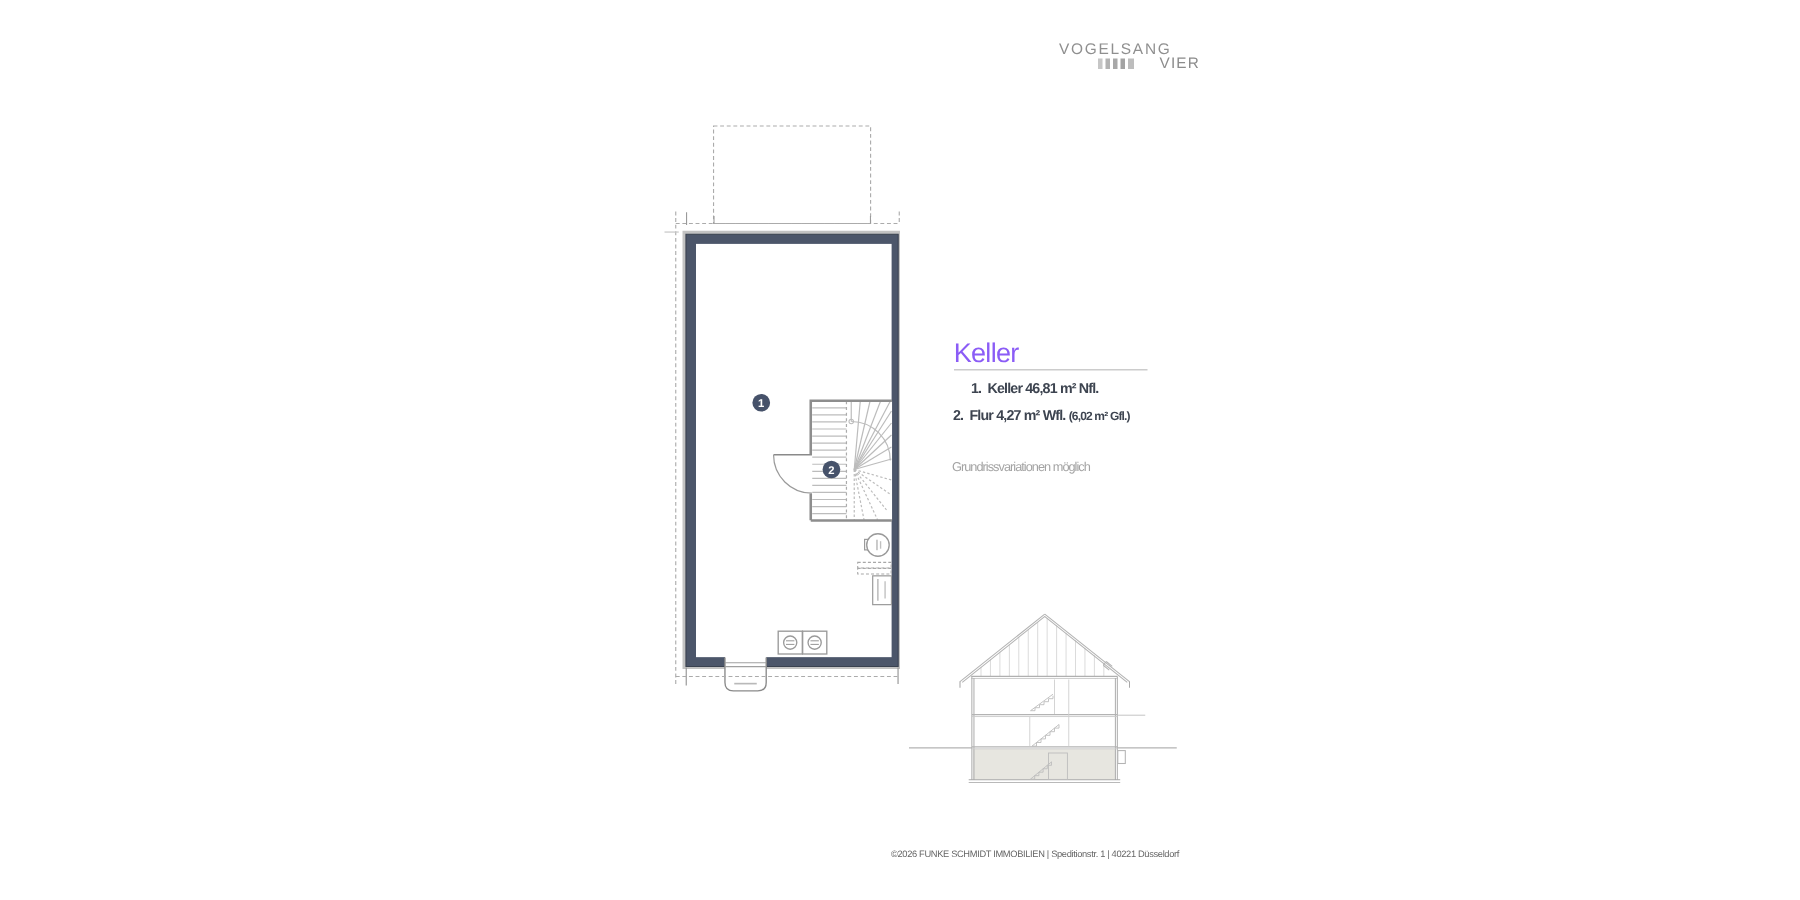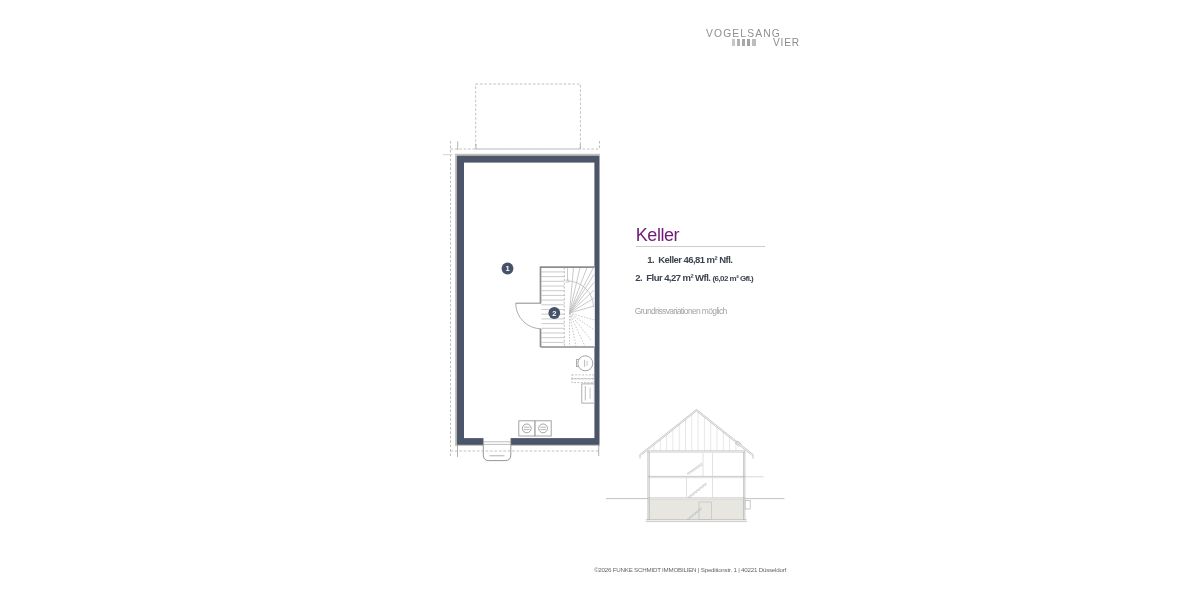--- a/index.html
+++ b/index.html
@@ -195,19 +195,19 @@
 
   <path d="M735.5 443.5 l4 3.2 M737.5 441 l4 3.2 M737.5 441 l-2 2.5" stroke="#b3b3b3" stroke-width="0.7"></path>
 
   <line x1="745" y1="476.8" x2="763.5" y2="476.8" stroke="#c6c6c6" stroke-width="0.7"></line>
   <rect x="745.2" y="500.4" width="5" height="8.6" stroke="#b3b3b3" stroke-width="0.7" fill="#ffffff"></rect>
 
   <line x1="640" y1="454.5" x2="640" y2="458.5" stroke="#a8a8a8" stroke-width="0.7"></line>
   <line x1="753" y1="454.5" x2="753" y2="458.5" stroke="#a8a8a8" stroke-width="0.7"></line>
 </svg>
 
-<div class="abs" style="left:635.8px;top:226.3px;font-size:18px;line-height:19px;letter-spacing:-0.45px;color:#701a75;">Keller</div>
+<div class="abs" style="left:635.8px;top:226.3px;font-size:18px;line-height:19px;letter-spacing:-0.45px;color:#8b5cf6;">Keller</div>
 <div class="abs" style="left:635.5px;top:245.5px;width:129px;height:1px;background:#cccccc;"></div>
 <div class="abs" style="left:635.3px;top:253.6px;font-size:9.5px;line-height:11px;font-weight:bold;color:#3d4450;letter-spacing:-0.55px;margin-left:12px;">1.&nbsp; Keller 46,81 m² Nfl.</div>
 <div class="abs" style="left:635.3px;top:271.6px;font-size:9.5px;line-height:11px;font-weight:bold;color:#3d4450;letter-spacing:-0.55px;">2.&nbsp; Flur 4,27 m² Wfl. <span style="font-size:8px;">(6,02 m² Gfl.)</span></div>
 <div class="abs" style="left:634.7px;top:287.9px;font-size:8.5px;line-height:10px;color:#a3a3a3;letter-spacing:-0.65px;margin-top:18px;">Grundrissvariationen möglich</div>
 
 <div class="abs" style="left:594px;top:565.8px;font-size:6.2px;line-height:7px;color:#666666;letter-spacing:-0.22px;">©2026 FUNKE SCHMIDT IMMOBILIEN | Speditionstr. 1 | 40221 Düsseldorf</div>
 
 </body></html>

